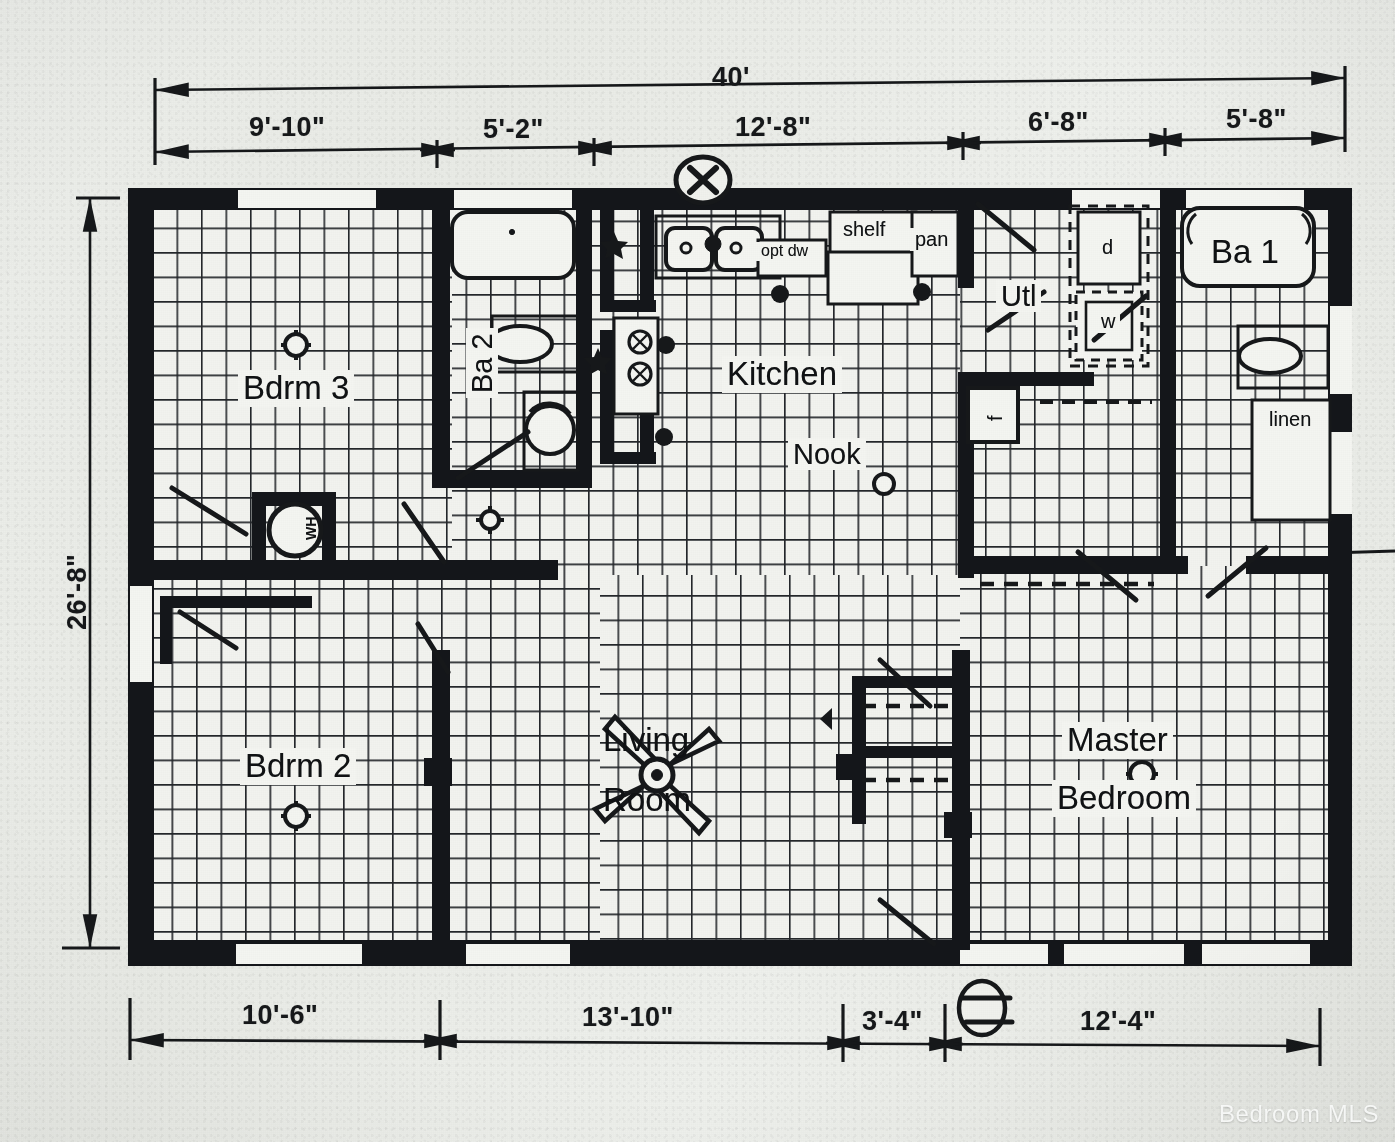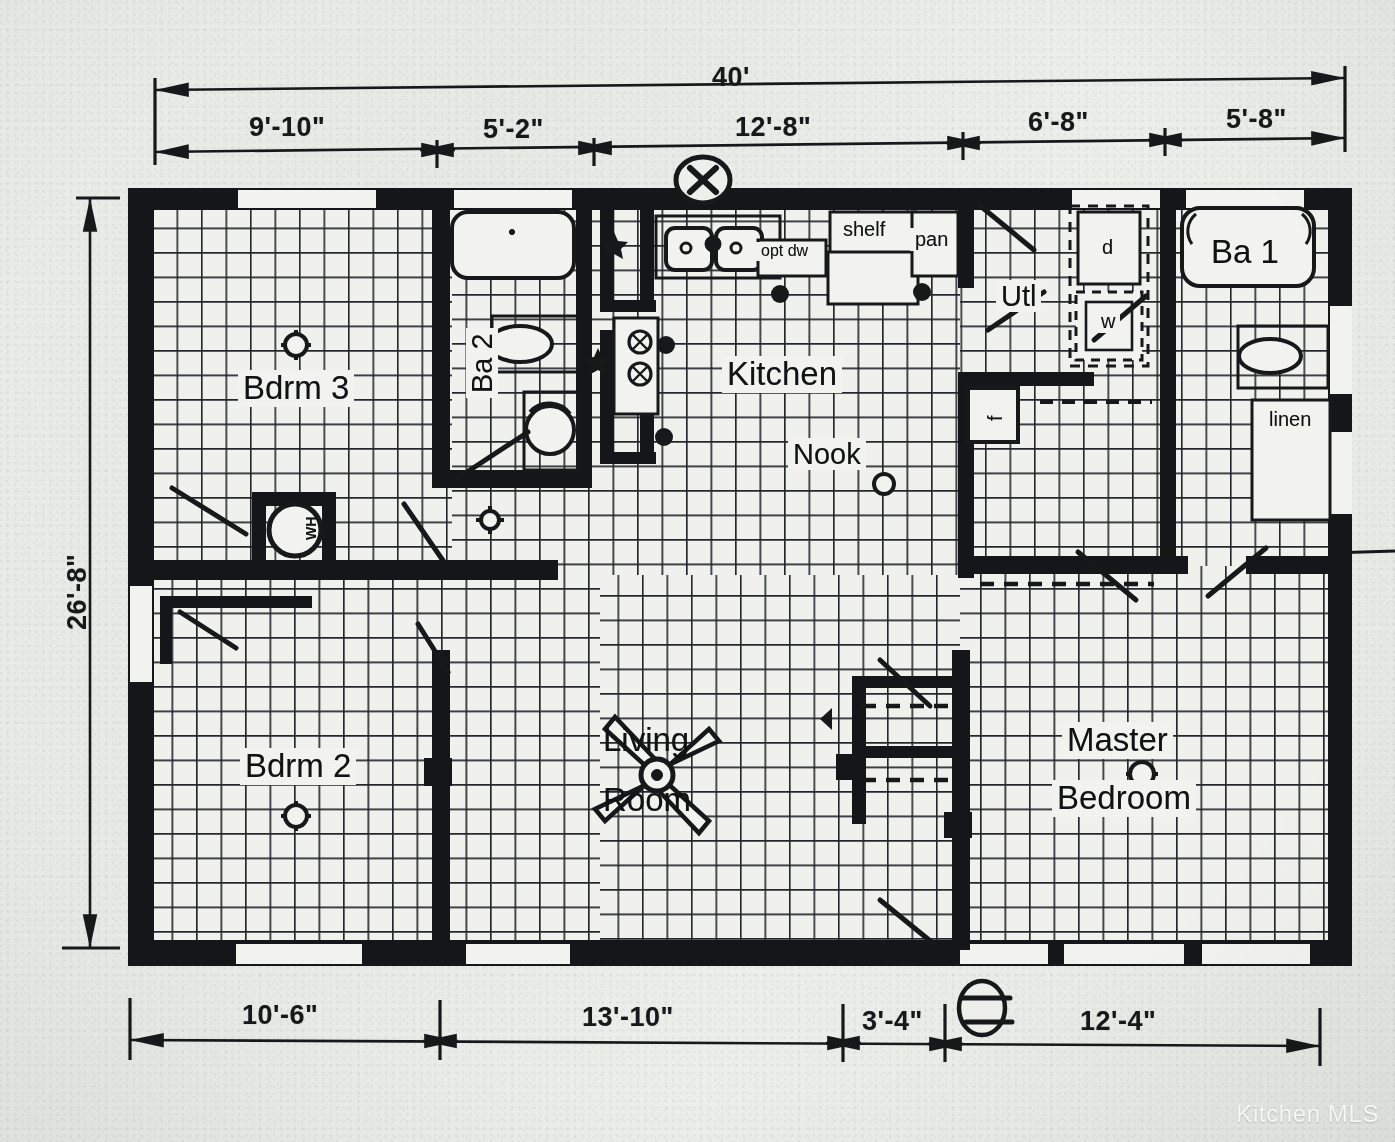--- a/index.html
+++ b/index.html
@@ -472,17 +472,17 @@
 
   <div class="rlabel sm" style="left:838px; top:218px;">shelf</div>
   <div class="rlabel sm" style="left:910px; top:228px;">pan</div>
   <div class="rlabel xs" style="left:756px; top:242px;">opt dw</div>
   <div class="rlabel sm" style="left:1097px; top:236px;">d</div>
   <div class="rlabel sm" style="left:1096px; top:310px;">w</div>
   <div class="rlabel sm vert" style="left:984px; top:426px;">f</div>
   <div class="rlabel sm" style="left:1264px; top:408px;">linen</div>
   <div class="rlabel tiny vert nobg" style="left:303px; top:545px;">WH</div>
 
-  <div id="watermark">Kitchen MLS</div>
+  <div id="watermark">Bedroom MLS</div>
 
   <div id="grain"></div>
   <div id="vignette"></div>
 </div>
 
 </body></html>

